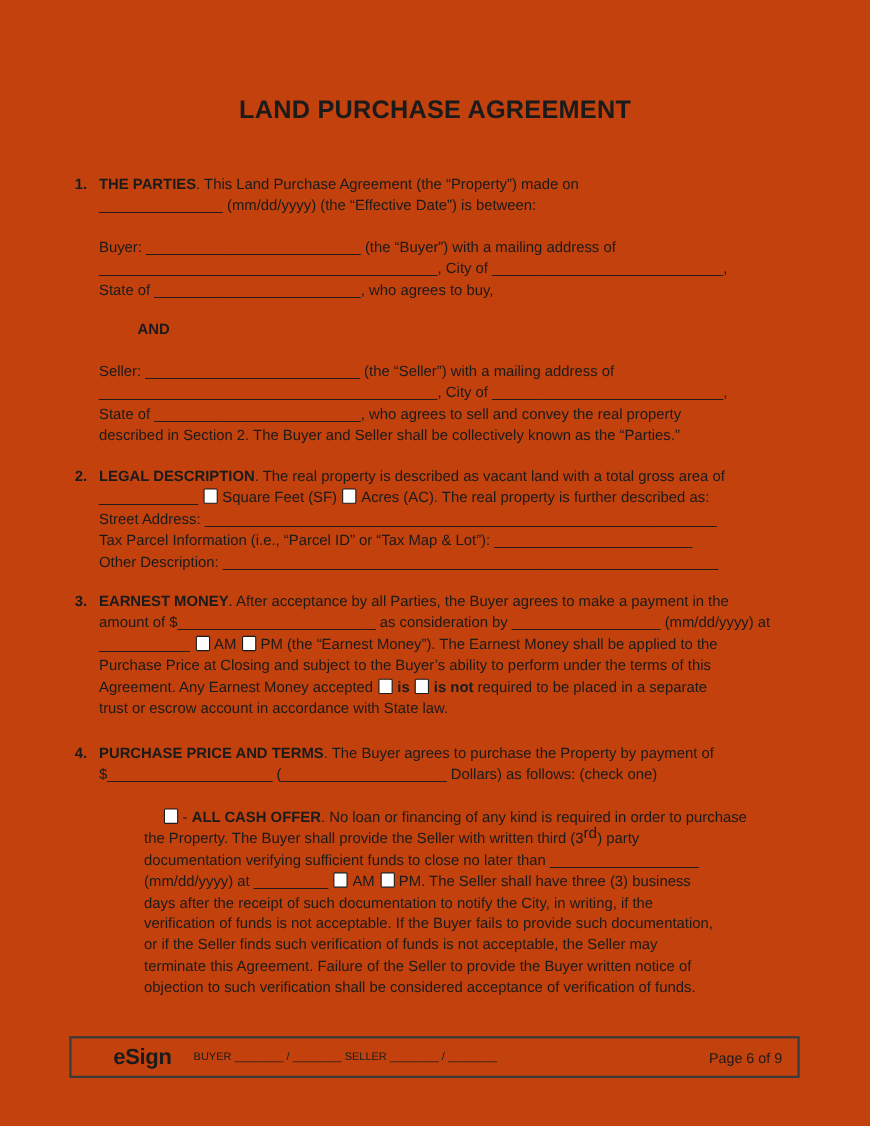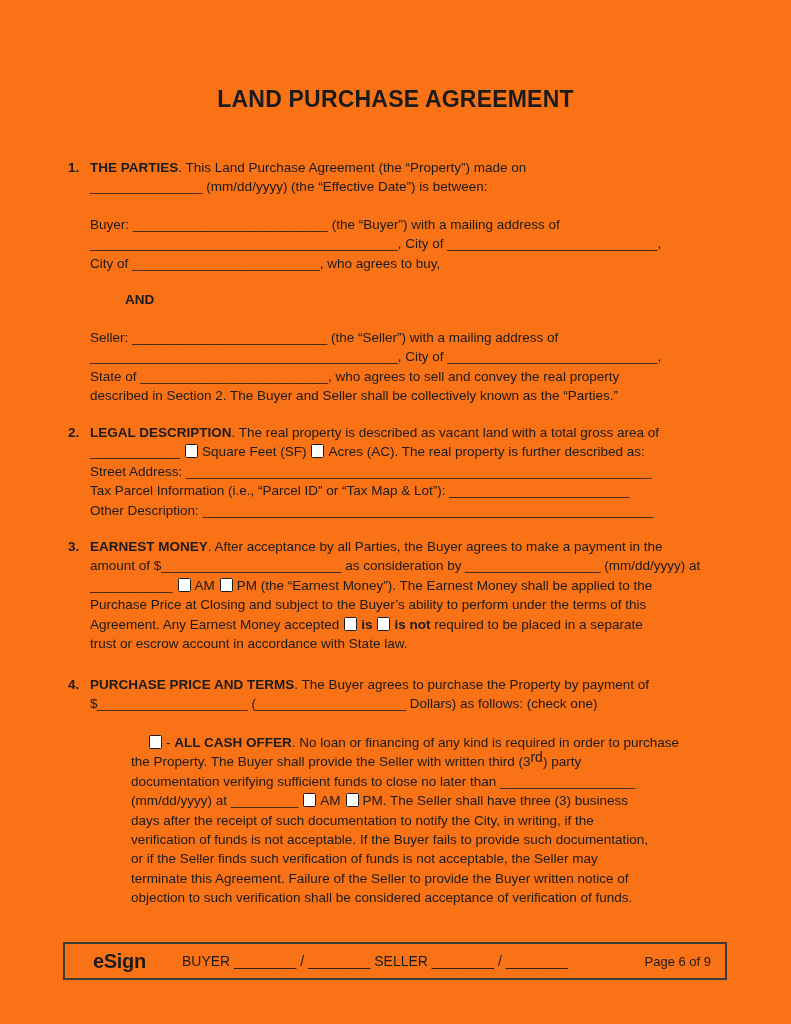--- a/index.html
+++ b/index.html
@@ -1,17 +1,17 @@
 <!DOCTYPE html>
 <html><head>
 <meta charset="utf-8">
 <style>
   html,body{margin:0;padding:0;background:#ffffff;}
   .page{
-    position:relative;width:791px;height:1024px;background:#f97316;
+    position:relative;width:791px;height:1024px;background:#c2410c;
     font-family:"Liberation Sans",sans-serif;color:#1b1b1b;overflow:hidden;
   }
   .title{
     position:absolute;top:86px;left:0;width:100%;margin:0;
     text-align:center;font-size:23px;font-weight:bold;letter-spacing:.2px;
   }
   .block{position:absolute;font-size:13.5px;}
   .line{height:19.4px;line-height:19.4px;white-space:nowrap;}
   .num{position:absolute;left:0;top:0;height:19.4px;line-height:19.4px;font-weight:bold;}
   .sec .lines{margin-left:22px;}
@@ -30,24 +30,24 @@
   .b-seller{left:90px;top:328px;}
   .b-legal{left:68px;top:423px;}
   .b-earnest{left:68px;top:537px;}
   .b-price{left:68px;top:675px;}
   .b-cash{left:110px;top:733px;}
   .b-cash .lines{padding-left:21px;}
   .b-cash .line:first-child{text-indent:-21px;margin-left:39px;}
 
   .footer{
     position:absolute;left:63px;top:942px;width:664px;height:38px;box-sizing:border-box;
-    border:2px solid #3a3a3a;display:flex;align-items:center;padding:0 14px 0 28px;
+    border:2px solid #3a3a3a;display:flex;align-items:center;padding:0 14px 0 38px;
   }
   .brand{font-size:20px;font-weight:bold;letter-spacing:-.3px;}
-  .initials{font-size:14px;margin-left:36px;}
+  .initials{font-size:10px;margin-left:20px;}
   .pagenum{font-size:13px;margin-left:auto;}
 </style>
 </head>
 <body>
 
 <div class="page">
 
   <h1 class="title">LAND PURCHASE AGREEMENT</h1>
 
   <div class="block sec b-parties">
@@ -55,21 +55,21 @@
     <div class="lines">
         <div class="line"><span class="bold">THE PARTIES</span><span>. This Land Purchase Agreement (the “Property”) made on</span></div>
         <div class="line"><span>_______________ (mm/dd/yyyy) (the “Effective Date”) is between:</span></div>
       </div>
   </div>
 
   <div class="block b-buyer">
     <div class="lines">
         <div class="line"><span>Buyer: __________________________ (the “Buyer”) with a mailing address of</span></div>
         <div class="line"><span>_________________________________________, City of ____________________________,</span></div>
-        <div class="line"><span>City of _________________________, who agrees to buy,</span></div>
+        <div class="line"><span>State of _________________________, who agrees to buy,</span></div>
       </div>
   </div>
 
   <div class="block b-and">
     <div class="lines">
         <div class="line"><span class="bold">AND</span></div>
       </div>
   </div>
 
   <div class="block b-seller">

